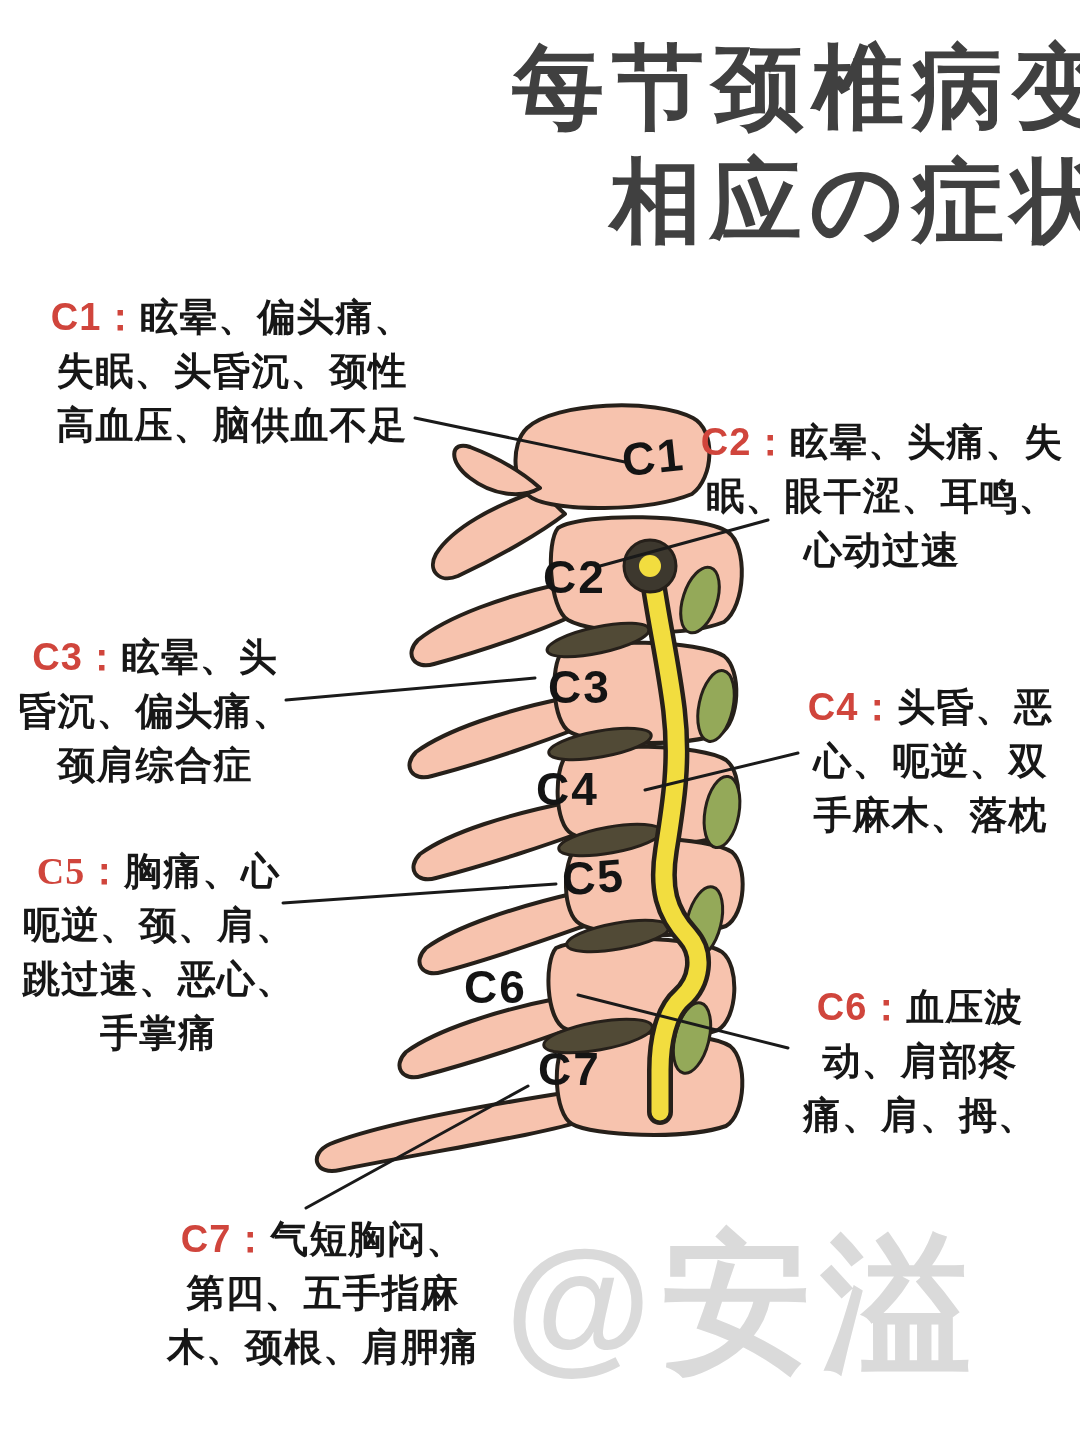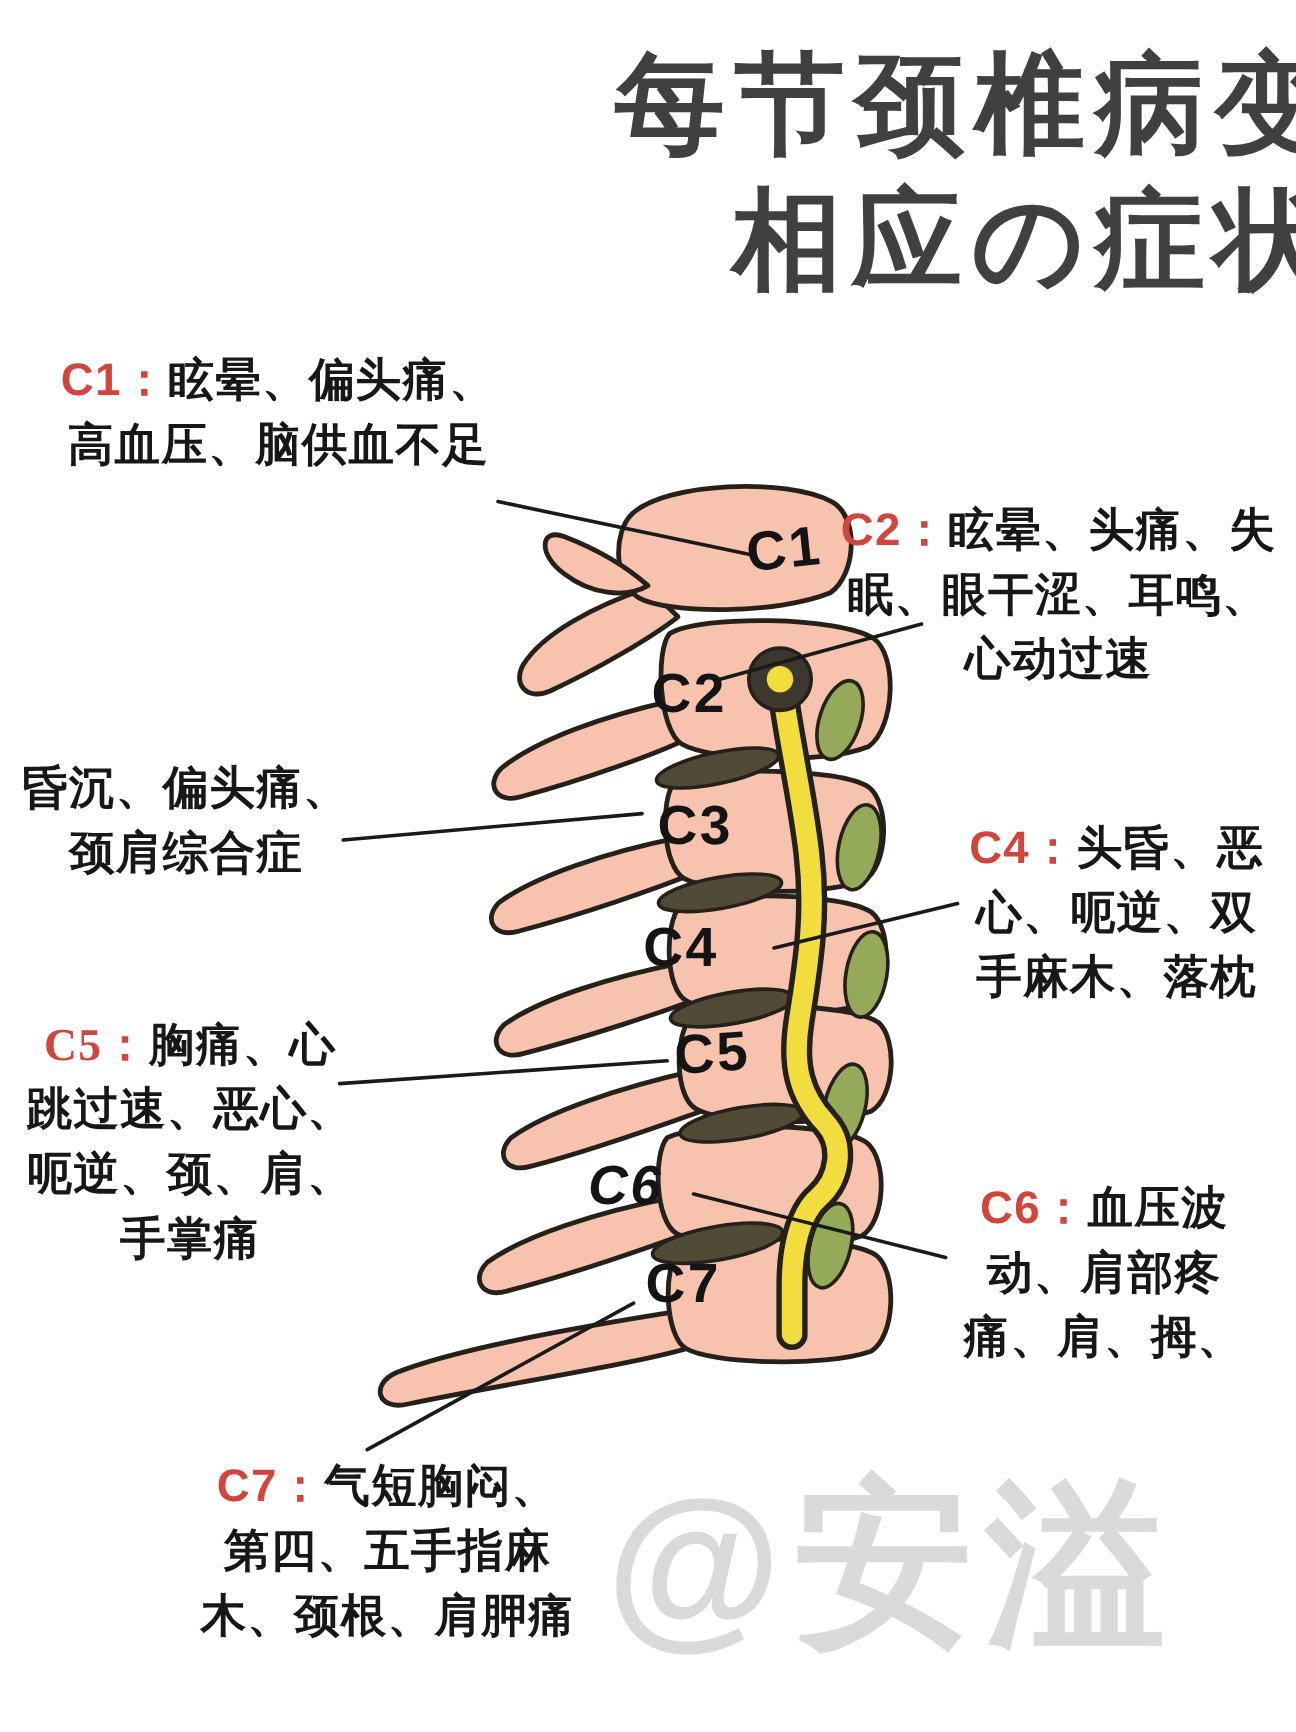--- a/index.html
+++ b/index.html
@@ -106,49 +106,51 @@
       <line x1="578" y1="995" x2="788" y2="1048"></line>
       <line x1="528" y1="1086" x2="306" y2="1208"></line>
     </g>
   </svg>
 
   <div class="vlabel" style="left:622px; top:430px; transform:rotate(-6deg);">C1</div>
   <div class="vlabel" style="left:543px; top:550px;text-align:center;">C2</div>
   <div class="vlabel" style="left:548px; top:660px;">C3</div>
   <div class="vlabel" style="left:536px; top:762px;">C4</div>
   <div class="vlabel" style="left:562px; top:850px; transform:rotate(-4deg);">C5</div>
-  <div class="vlabel" style="left:490px; top:960px;font-style:italic;">C6</div>
+  <div class="vlabel" style="left:464px; top:960px;">C6</div>
   <div class="vlabel" style="left:538px; top:1042px;">C7</div>
 
   <div class="ann center" style="left:22px; top:290px; width:420px;">
     <div class="ann-line"><span class="cnum">C1：</span><span>眩晕、偏头痛、</span></div>
+    <div class="ann-line">失眠、头昏沉、颈性</div>
     <div class="ann-line">高血压、脑供血不足</div>
   </div>
 
   <div class="ann center" style="left:692px; top:415px; width:380px;">
     <div class="ann-line"><span class="cnum">C2：</span><span>眩晕、头痛、失</span></div>
     <div class="ann-line">眠、眼干涩、耳鸣、</div>
     <div class="ann-line">心动过速</div>
   </div>
 
   <div class="ann center" style="left:10px; top:630px; width:290px;">
+    <div class="ann-line"><span class="cnum">C3：</span><span>眩晕、头</span></div>
     <div class="ann-line">昏沉、偏头痛、</div>
     <div class="ann-line">颈肩综合症</div>
   </div>
 
   <div class="ann center" style="left:788px; top:680px; width:285px;">
     <div class="ann-line"><span class="cnum">C4：</span><span>头昏、恶</span></div>
     <div class="ann-line">心、呃逆、双</div>
     <div class="ann-line">手麻木、落枕</div>
   </div>
 
   <div class="ann" style="left:16px; top:844px; width:285px;font-family:Liberation Serif, serif;">
     <div class="ann-line"><span class="cnum">C5：</span><span>胸痛、心</span></div>
+    <div class="ann-line">呃逆、颈、肩、</div>
     <div class="ann-line">跳过速、恶心、</div>
-    <div class="ann-line">呃逆、颈、肩、</div>
     <div class="ann-line">手掌痛</div>
   </div>
 
   <div class="ann" style="left:790px; top:980px; width:260px;">
     <div class="ann-line"><span class="cnum">C6：</span><span>血压波</span></div>
     <div class="ann-line">动、肩部疼</div>
     <div class="ann-line">痛、肩、拇、</div>
   </div>
 
   <div class="ann" style="left:148px; top:1200px; width:350px;margin-top:12px;">

